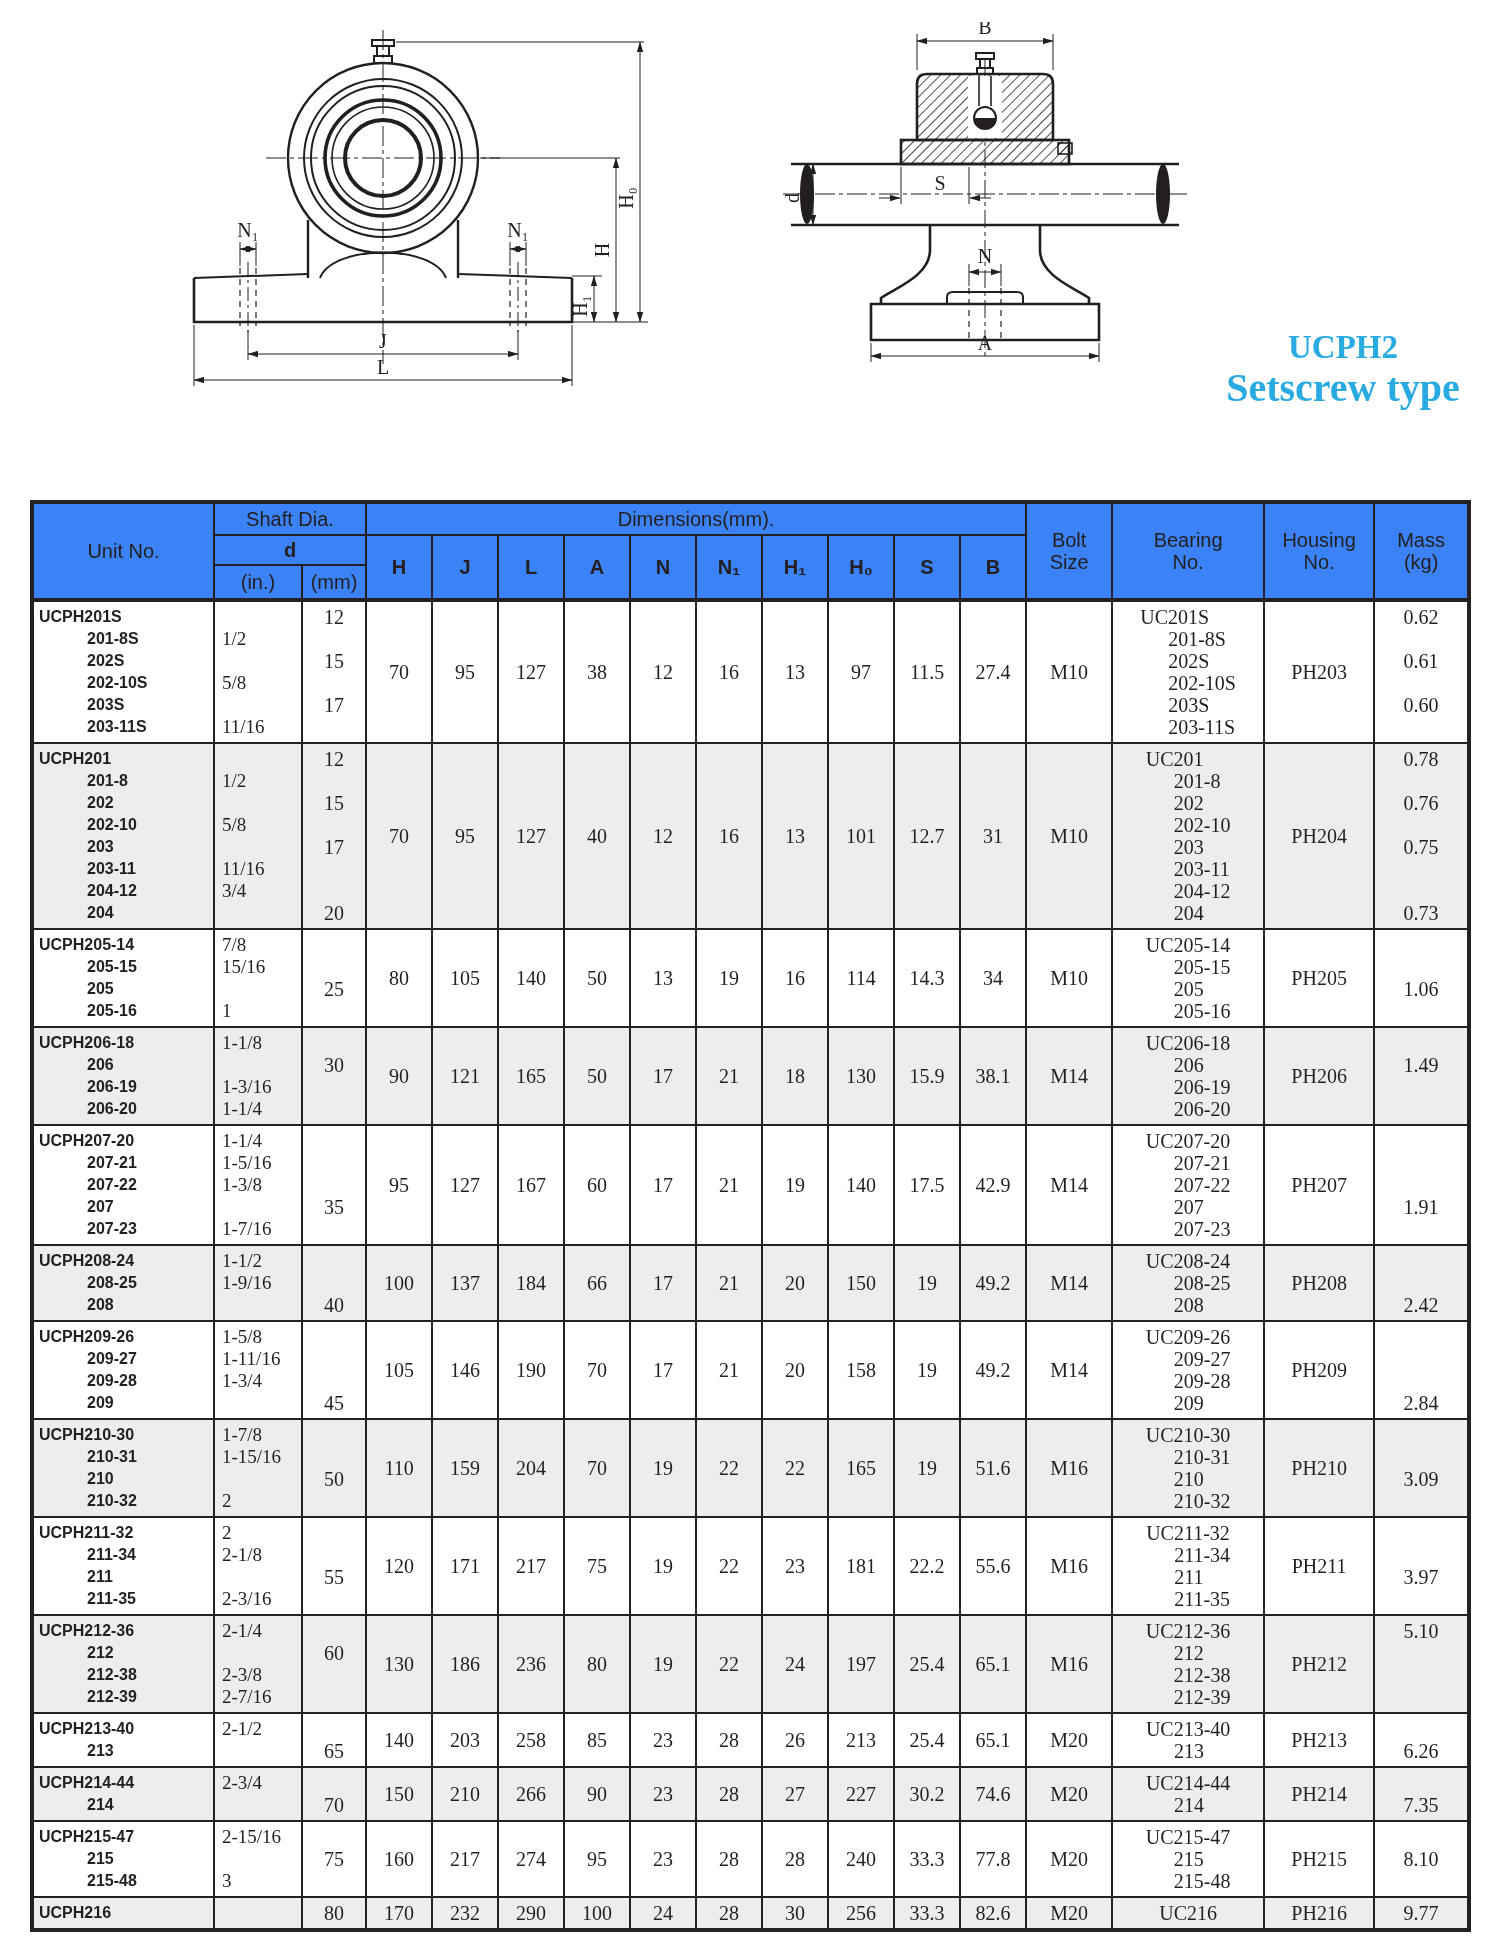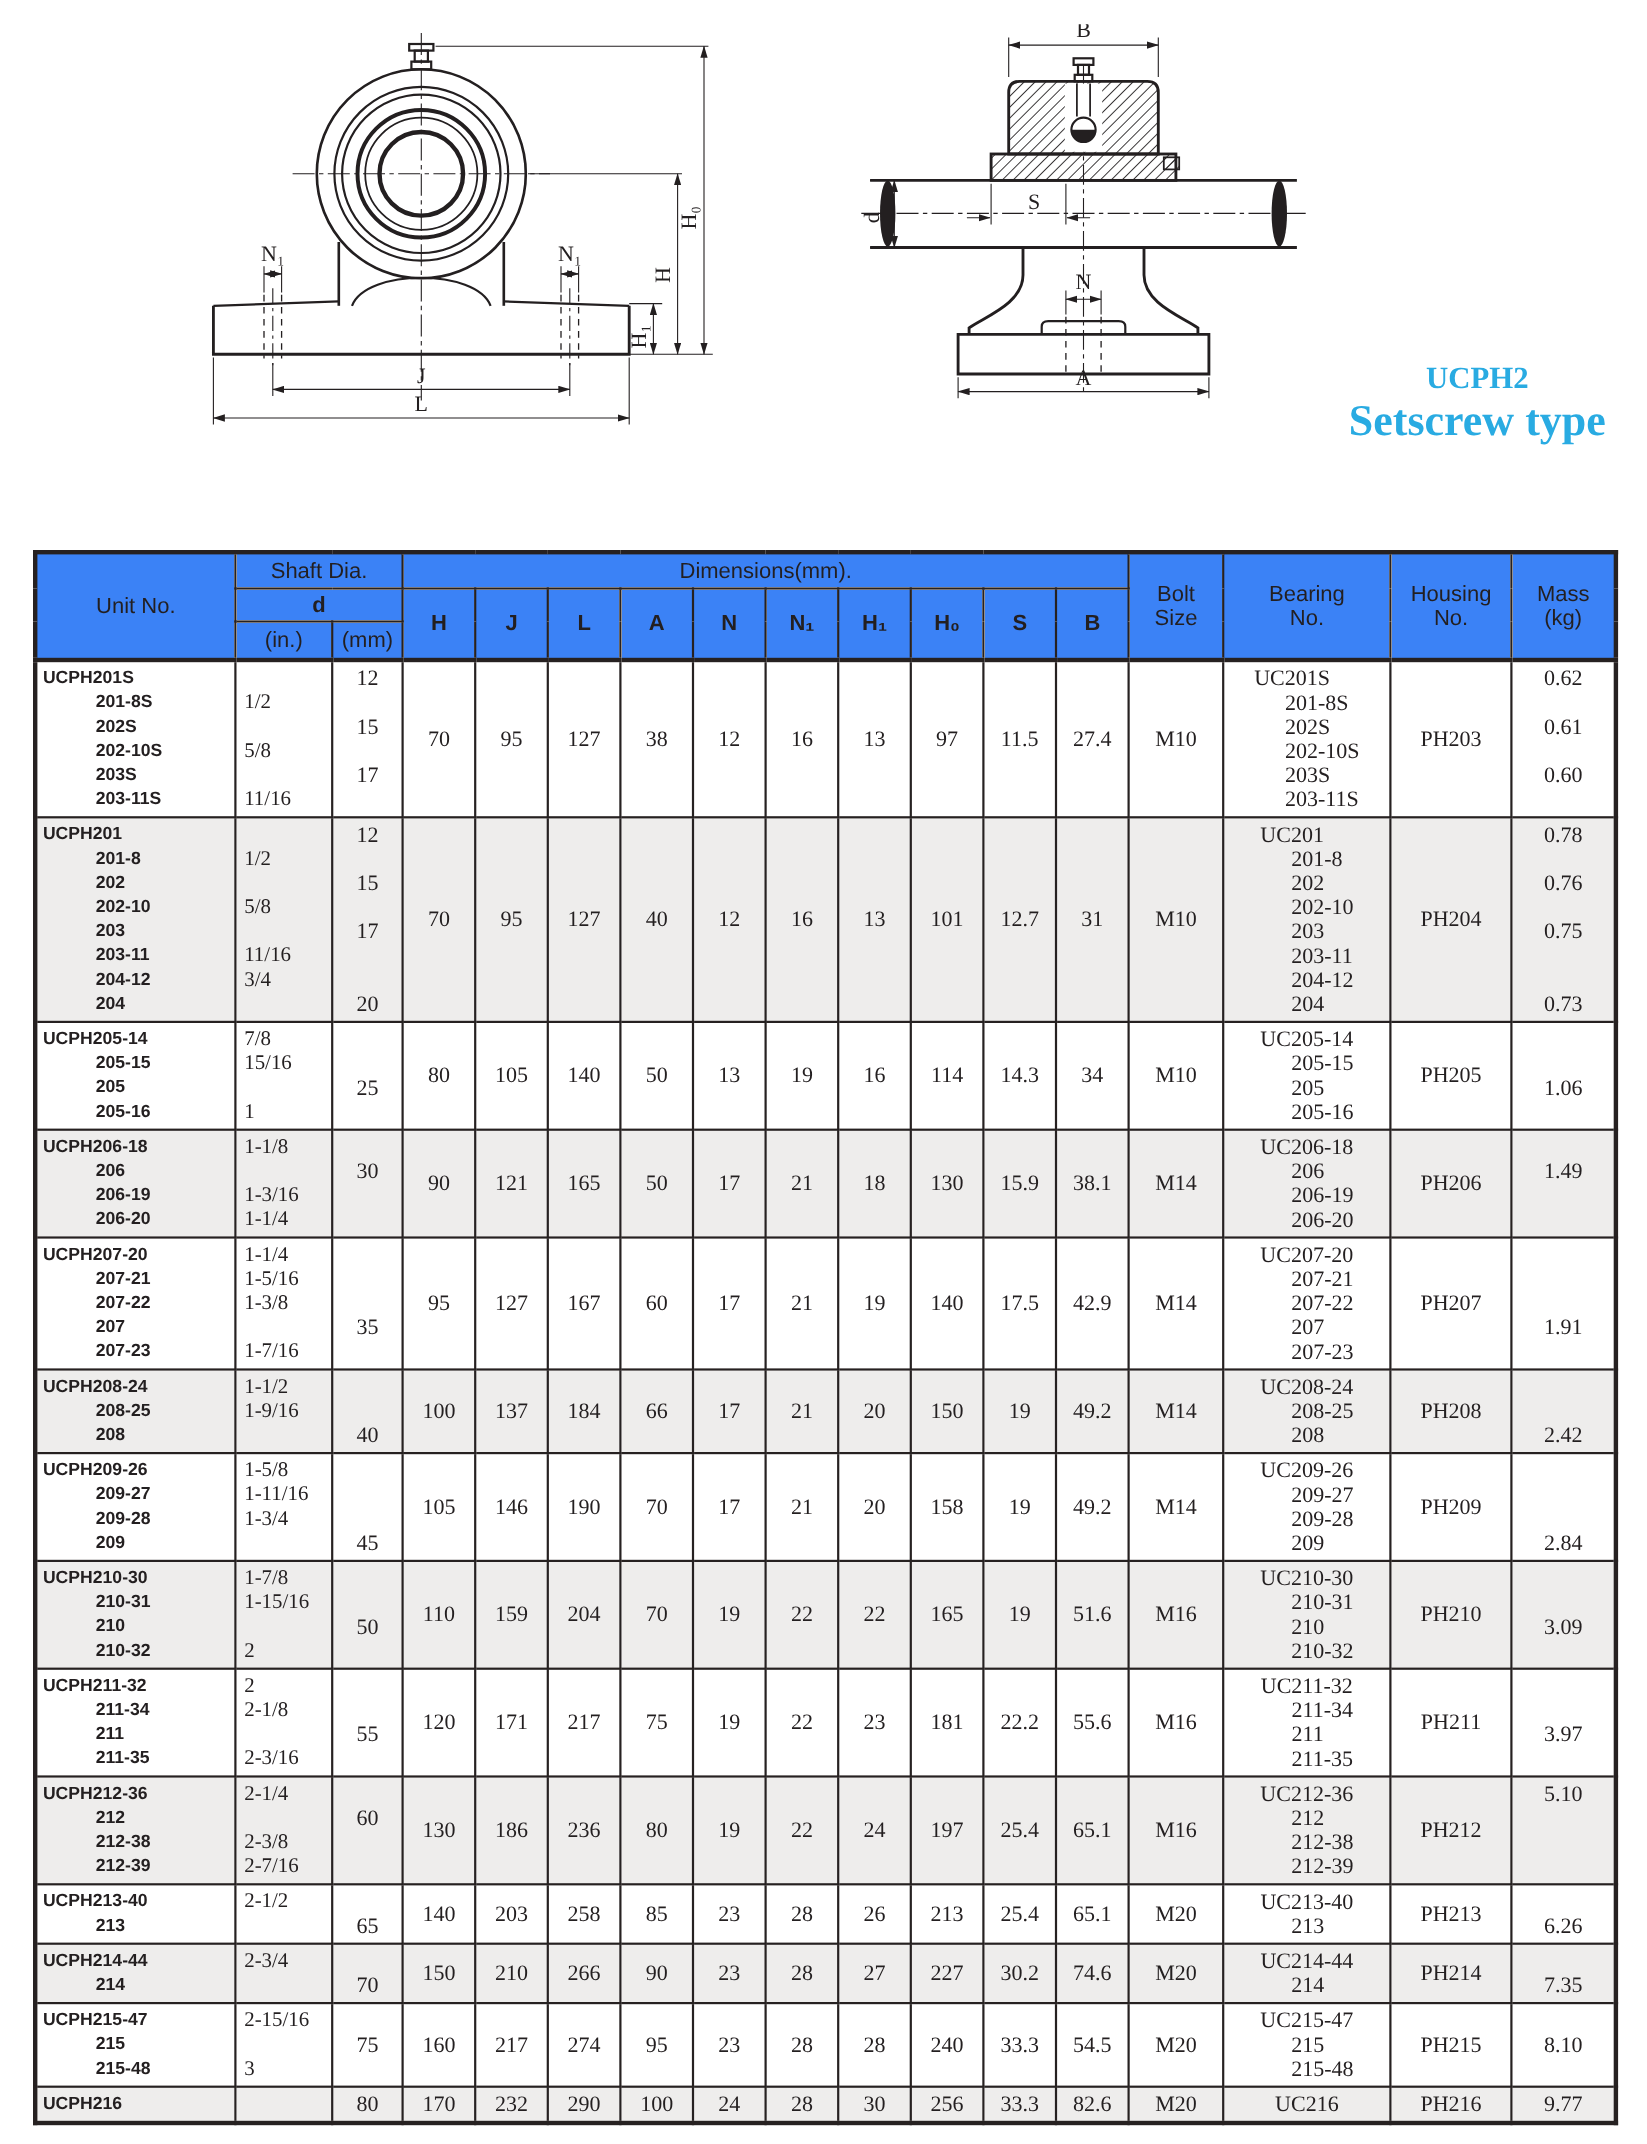--- a/index.html
+++ b/index.html
@@ -3,21 +3,21 @@
 <meta charset="utf-8">
 <style>
   html,body{margin:0;padding:0;background:#ffffff;}
   .page{position:relative;width:1497px;height:1949px;background:#ffffff;overflow:hidden;
         font-family:"Liberation Sans",sans-serif;color:#231f20;}
   .drawing-svg{position:absolute;}
   #front-view{left:168px;top:28px;}
   #side-view{left:775px;top:22px;}
   .type-label{position:absolute;left:1212px;top:330px;width:262px;text-align:center;
               color:#29abe2;font-family:"Liberation Serif",serif;font-weight:bold;line-height:1.08;}
-  .type-label .l1{font-size:28px;}
+  .type-label .l1{font-size:33px;}
   .type-label .l2{font-size:40px;}
   svg text{font-family:"Liberation Serif",serif;fill:#231f20;}
 
   table.spec{position:absolute;left:30px;top:500px;width:1437px;border-collapse:collapse;
              table-layout:fixed;border:4px solid #262121;}
   th,td{border:2px solid #262121;padding:0;vertical-align:middle;overflow:hidden;}
   thead th{background:#3b82f6;font-family:"Liberation Sans",sans-serif;font-weight:normal;
            font-size:20px;white-space:pre-line;line-height:1.1;text-align:center;}
   thead th.bold{font-weight:bold;}
   thead tr:nth-child(1) th{height:30px;}
@@ -760,21 +760,21 @@
           </td>
           <td class="c-dim">160</td>
           <td class="c-dim">217</td>
           <td class="c-dim">274</td>
           <td class="c-dim">95</td>
           <td class="c-dim">23</td>
           <td class="c-dim">28</td>
           <td class="c-dim">28</td>
           <td class="c-dim">240</td>
           <td class="c-dim">33.3</td>
-          <td class="c-dim">54.5</td>
+          <td class="c-dim">77.8</td>
           <td class="c-bolt">M20</td>
           <td class="c-bearing"><div class="bwrap"><div class="ln">UC215-47</div><div class="ln ind">215</div><div class="ln ind">215-48</div></div></td>
           <td class="c-housing">PH215</td>
           <td class="c-mass">
             <div class="ln">&nbsp;</div>
             <div class="ln">8.10</div>
             <div class="ln">&nbsp;</div>
           </td>
         </tr>
         <tr class="shaded">

